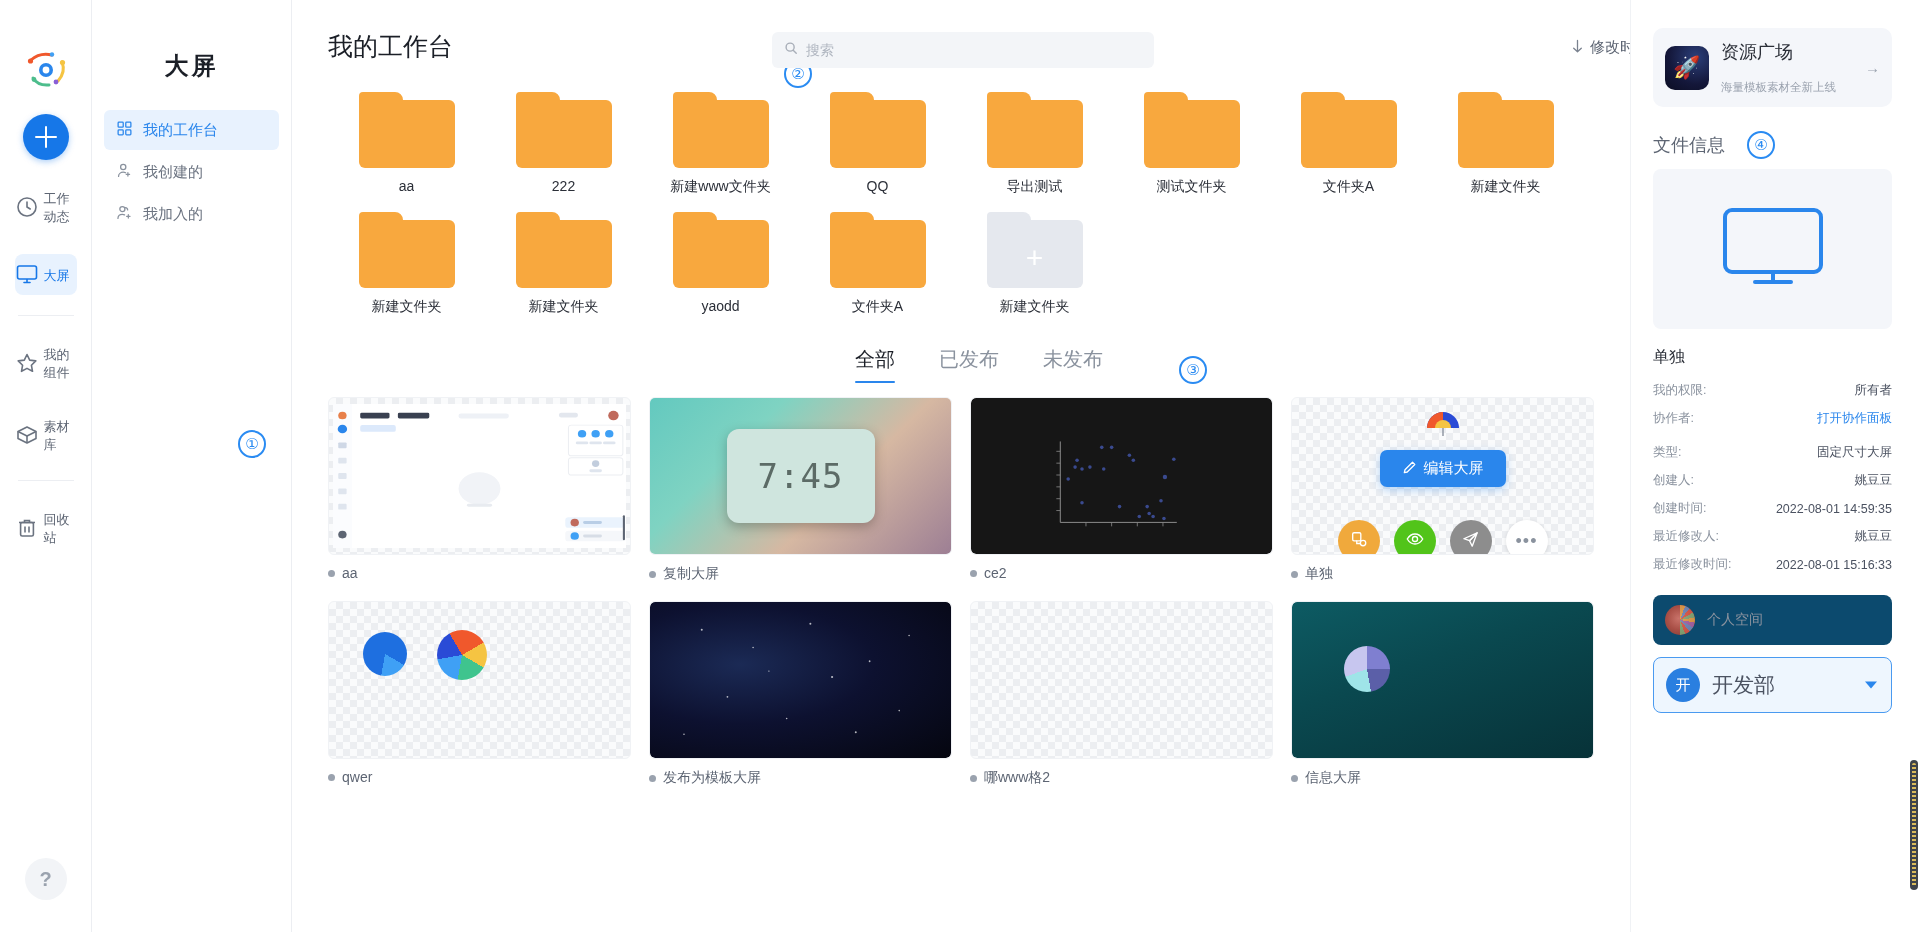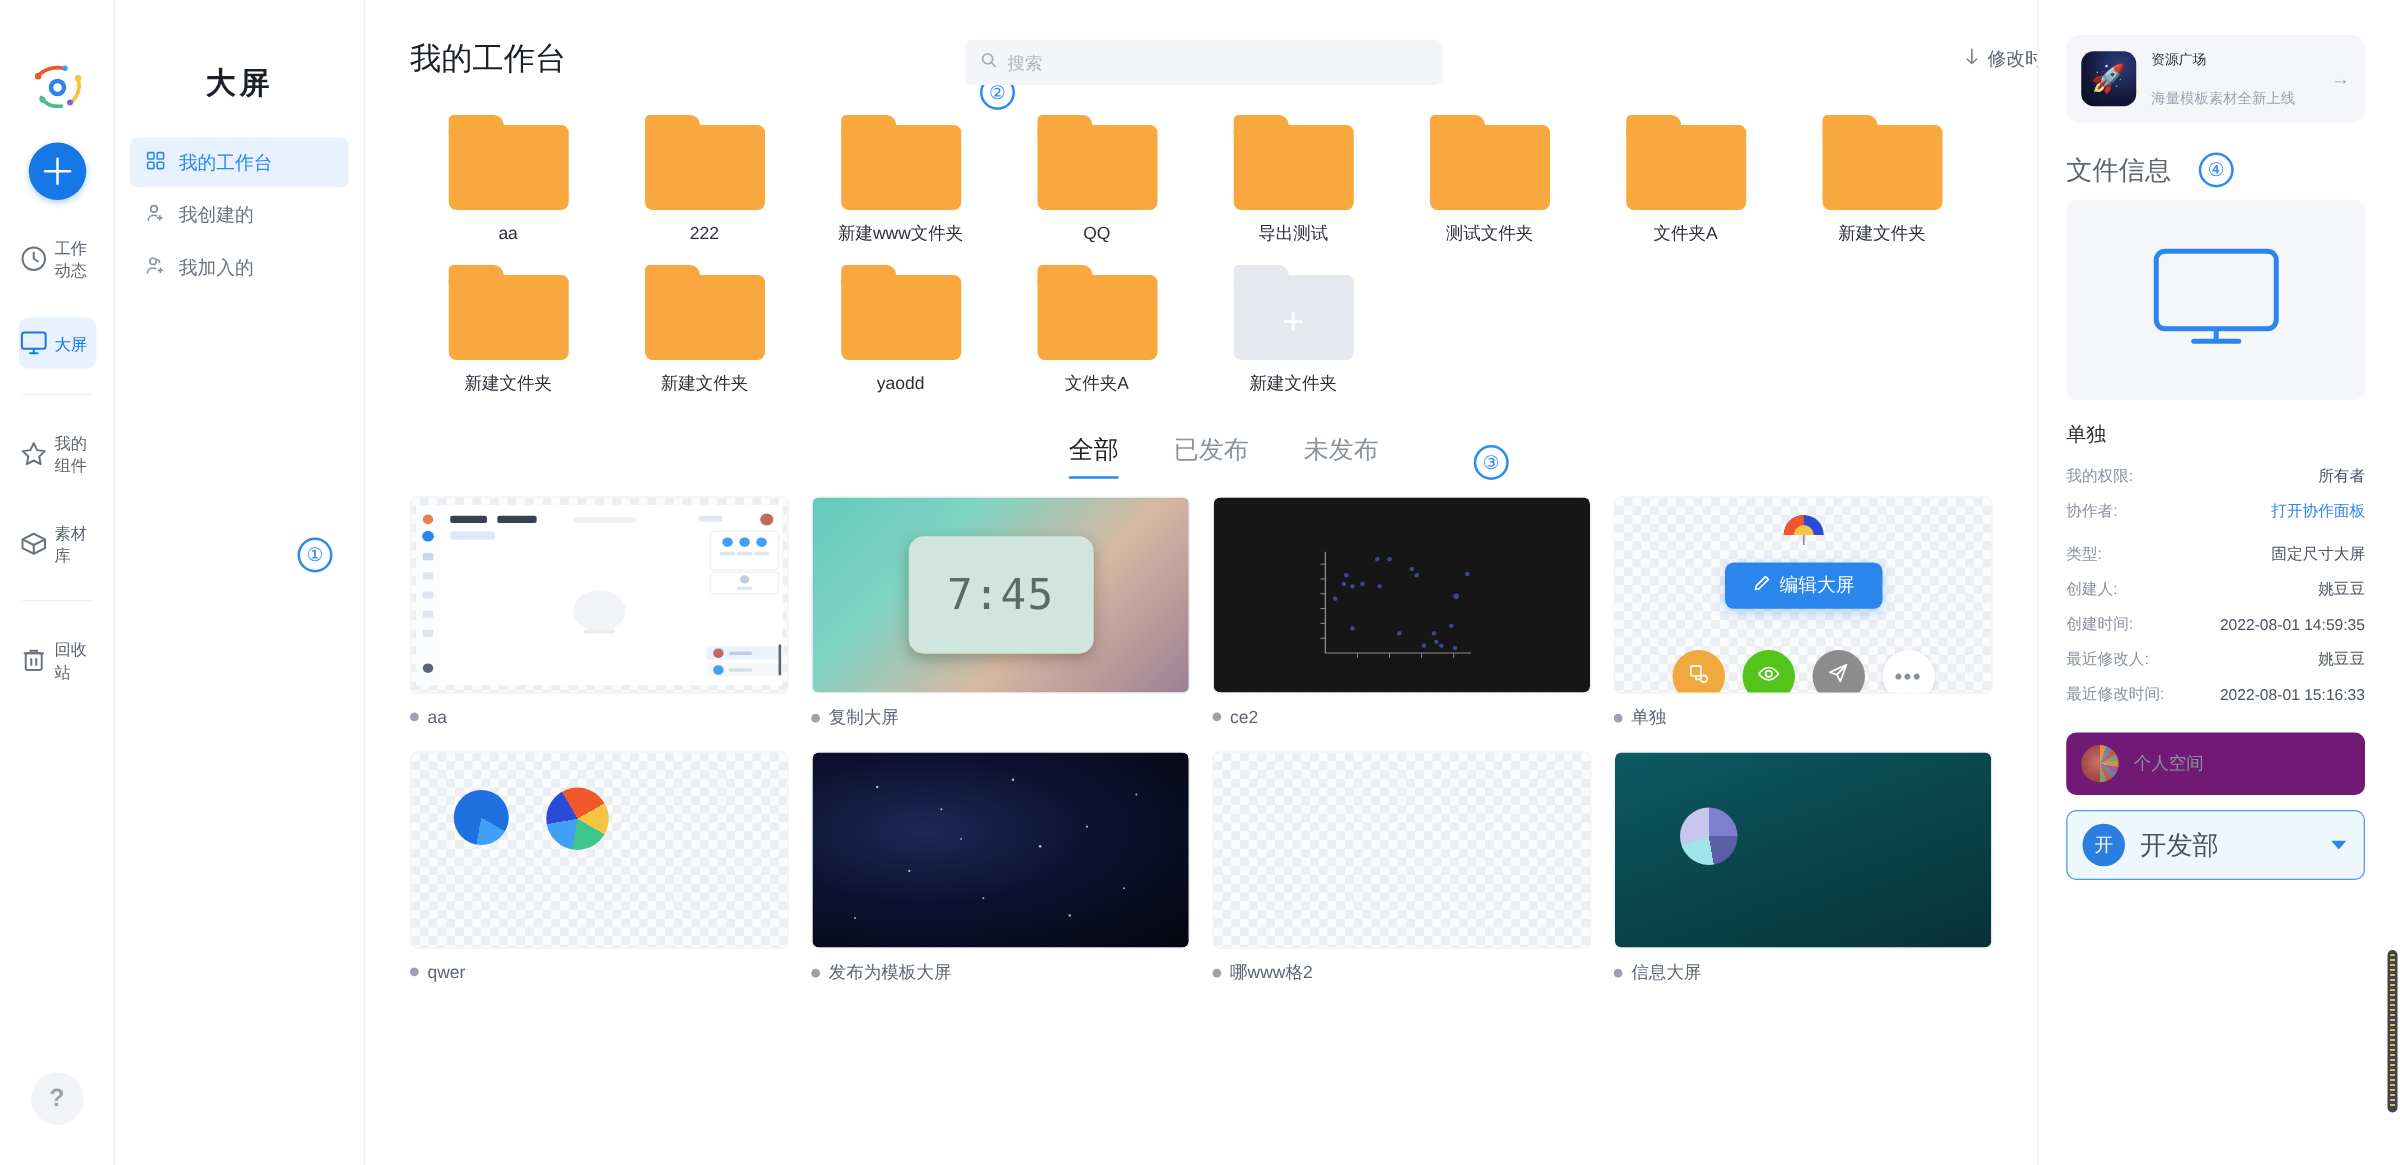--- a/index.html
+++ b/index.html
@@ -246,43 +246,43 @@
     display:flex; align-items:center; gap:12px; background:#f4f6fa;
     border-radius:10px; padding:12px 12px; cursor:pointer;
   }
   .promo-icon {
     width:44px; height:44px; border-radius:10px; flex:0 0 44px;
     background: radial-gradient(circle at 70% 25%, #2b3f7a 0%, #14173a 60%, #0b0d22 100%);
     position:relative; overflow:hidden;
   }
   .rocket { position:absolute; left:50%; top:50%; transform:translate(-50%,-50%); font-size:22px; }
   .promo-txt { flex:1 1 auto; min-width:0; }
-  .promo-title { font-size:11px; color:#2b2f38; margin-bottom:16px; }
+  .promo-title { font-size:18px; color:#2b2f38; margin-bottom:16px; }
   .promo-sub { font-size:11.5px; color:#9aa2ae; white-space:nowrap; }
   .promo-arrow { color:#9aa2ae; font-size:15px; }
 
   .sec-head { display:flex; align-items:center; gap:22px; margin: 24px 0 10px; }
-  .sec-title { font-size:21px; color:#5d6573; }
+  .sec-title { font-size:18px; color:#5d6573; }
 
   .preview-box {
     height:160px; background:#f4f6fa; border-radius:8px;
     display:flex; align-items:center; justify-content:center; margin-bottom:18px;
   }
   .info-name { font-size:16px; color:#2b2f38; margin-bottom:14px; }
   .info-row {
     display:flex; justify-content:space-between; align-items:center;
     font-size:12.5px; margin-bottom: 11px;
   }
   .info-k { color:#8a929e; }
   .info-v { color:#4b5261; }
   .info-v.link { color:#2a86ec; cursor:pointer; }
   .info-gap { height:6px; }
 
   .space-row {
-    display:flex; align-items:center; gap:12px; background:#701a75;
+    display:flex; align-items:center; gap:12px; background:#0c4a6e;
     border-radius:8px; padding:10px 12px; margin-top:22px; cursor:pointer;font-family:Liberation Serif, serif;
   }
   .space-avatar {
     width:30px; height:30px; border-radius:50%; flex:0 0 30px;
     background: radial-gradient(circle at 45% 45%, #c9736a 0%, #a94f46 48%, #7b3a33 100%);
     position:relative; overflow:hidden;
   }
   .space-avatar .ring {
     position:absolute; inset:0; border-radius:50%;
     background: conic-gradient(#f3c14a 0deg 20deg, #4aa3f3 20deg 40deg, #e85d4a 40deg 60deg,

